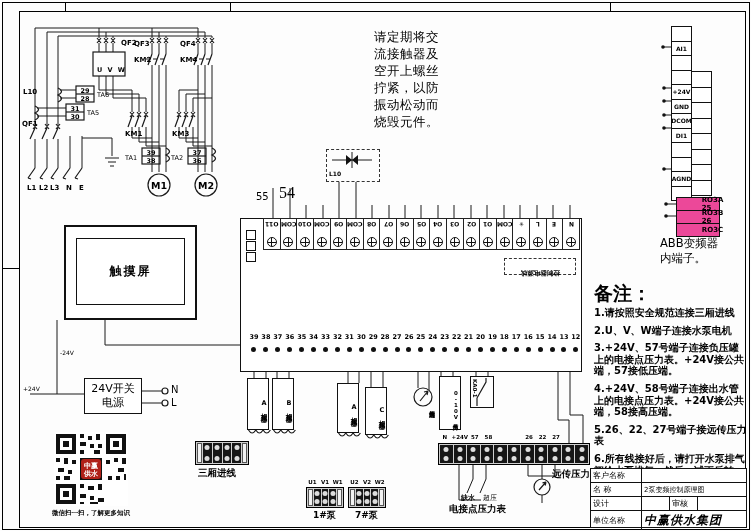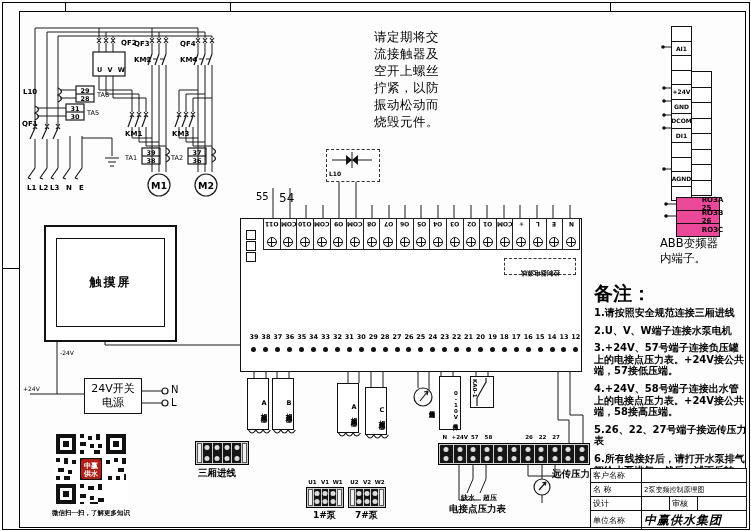--- a/index.html
+++ b/index.html
@@ -213,21 +213,21 @@
     <circle cx="664" cy="128" r="1.8" fill="#111"></circle>
       <circle cx="664" cy="169" r="1.8" fill="#111"></circle>
     <circle cx="666" cy="204" r="1.8" fill="#111"></circle>
       <circle cx="666" cy="216" r="1.8" fill="#111"></circle>
   </svg>
 
   <div class="abs dashedbox" style="left:326px;top:149px;width:54px;height:33px;"></div>
   <div class="lbl" style="left:329px;top:170px;font-size:6px;font-weight:bold;">L10</div>
 
   <div class="lbl" style="left:256px;top:191px;font-size:10px;">55</div>
-  <div class="lbl" style="left:279px;top:191px;font-size:12px;">54</div>
+  <div class="lbl" style="left:279px;top:184px;font-size:16px;font-family:Liberation Serif, serif;">54</div>
 
   <div class="abs ctl" style="left:240px;top:218px;width:340px;height:152px;background:#fff;"></div>
 
   <div class="abs trow" style="left:264px;top:218px;width:316px;height:32px;">
 
       <div class="tcell">
         <span class="tlab">O11</span>
         <span class="screw"></span>
       </div>
 
@@ -476,21 +476,21 @@
   <div class="abs vbox" style="left:247px;top:378px;width:22px;height:52px;">A相互感器</div>
   <div class="abs vbox" style="left:272px;top:378px;width:22px;height:52px;">B相互感器</div>
   <div class="abs vbox" style="left:337px;top:383px;width:22px;height:50px;">A相互感器</div>
   <div class="abs vbox" style="left:365px;top:387px;width:22px;height:48px;">C相互感器</div>
   <div class="abs" style="left:427px;top:406px;writing-mode:vertical-rl;text-orientation:upright;font-size:6px;font-weight:bold;">远传压力表</div>
   <div class="abs vbox" style="left:439px;top:376px;width:22px;height:54px;font-size:5.5px;letter-spacing:0;">0-10V压力信号</div>
   <div class="abs" style="left:470px;top:376px;width:24px;height:32px;border:1px solid #111;box-sizing:border-box;">
     <span class="vlat" style="position:absolute;left:1px;top:2px;">KA0-1</span>
   </div>
 
-  <div class="abs" style="left:44px;top:225px;width:133px;height:117px;border:2px solid #111;box-sizing:border-box;background:#fff;">
+  <div class="abs" style="left:64px;top:225px;width:133px;height:95px;border:2px solid #111;box-sizing:border-box;background:#fff;">
     <div class="abs" style="left:10px;top:11px;right:10px;bottom:13px;border:1px solid #111;display:flex;align-items:center;justify-content:center;">
       <span style="font-size:12px;font-weight:bold;letter-spacing:2px;">触摸屏</span>
     </div>
   </div>
   <div class="abs" style="left:84px;top:378px;width:58px;height:36px;border:1px solid #111;box-sizing:border-box;background:#fff;display:flex;align-items:center;justify-content:center;">
     <span style="font-size:11px;text-align:center;line-height:1.3;width:52px;">24V开关电源</span>
   </div>
   <div class="lbl" style="left:171px;top:384px;font-size:10px;">N</div>
   <div class="lbl" style="left:171px;top:397px;font-size:10px;">L</div>
   <div class="lbl" style="left:60px;top:349px;font-size:6px;">-24V</div>
@@ -612,21 +612,21 @@
       <div class="fcol"></div>
       <div class="fcol"></div>
       <div class="fcol"></div>
       <div class="fcol"></div>
       <div class="fcol"></div>
       <div class="fcol"></div>
       <div class="fcol"></div>
       <div class="fcol"></div>
     </div>
   <div class="lbl" style="left:461px;top:493px;font-size:7px;font-weight:bold;">缺水</div>
-  <div class="lbl" style="left:483px;top:493px;font-size:7px;font-weight:bold;">超压</div>
+  <div class="lbl" style="left:483px;top:493px;font-size:7px;font-weight:normal;">超压</div>
   <div class="lbl" style="left:449px;top:503px;font-size:9.5px;font-weight:bold;">电接点压力表</div>
   <div class="lbl" style="left:552px;top:468px;font-size:9.5px;font-weight:bold;">远传压力表</div>
 
   <div class="abs" style="left:671px;top:27px;width:21px;">
 
   <div class="acell"></div>
       <div class="acell">AI1</div>
       <div class="acell"></div>
       <div class="acell"></div>
       <div class="acell">+24V</div>

